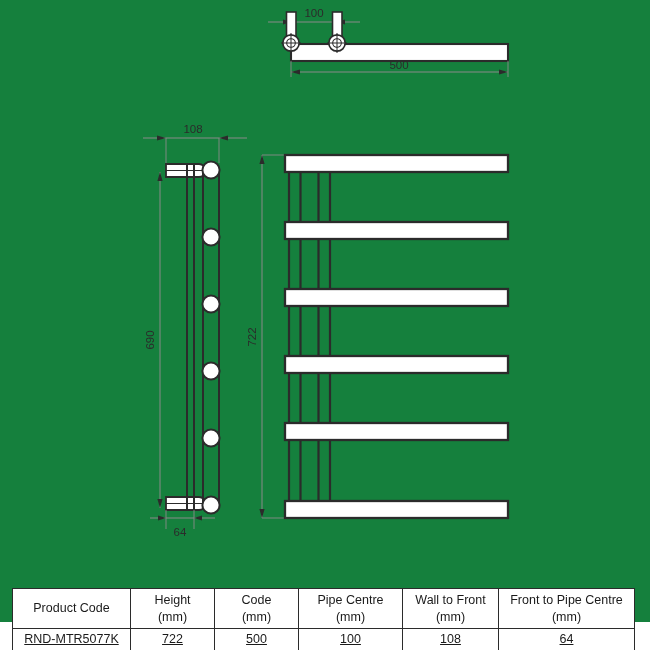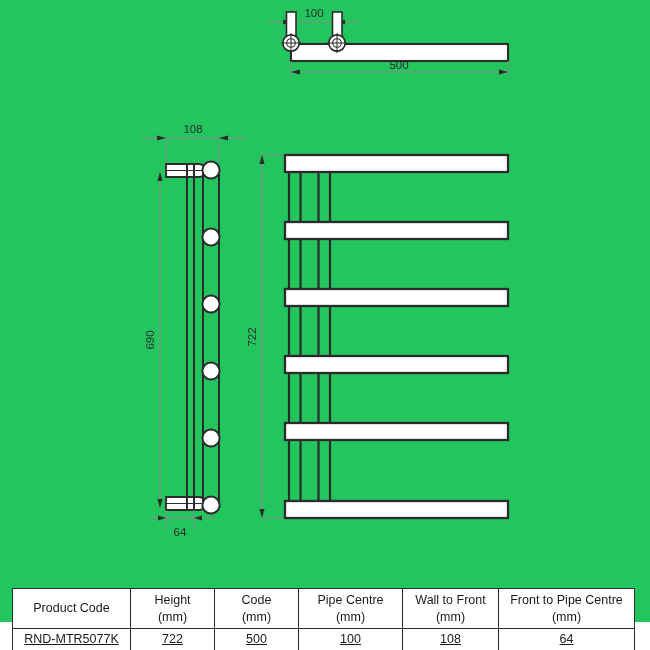--- a/index.html
+++ b/index.html
@@ -12,21 +12,21 @@
     width: 650px; height: 650px;
     font-family: "Liberation Sans", sans-serif;
     color: #1a1a1a;
     overflow: hidden;
     position: relative;
   }
   #sheet {
     position: relative;
     width: 650px;
     height: 622px;
-    background: #22c55e;
+    background: #15803d;
   }
   #drawing-svg {
     position: absolute;
     left: 0; top: 0;
     width: 650px;
     height: 545px;
     display: block;
   }
   
   #spec-table-wrap {

